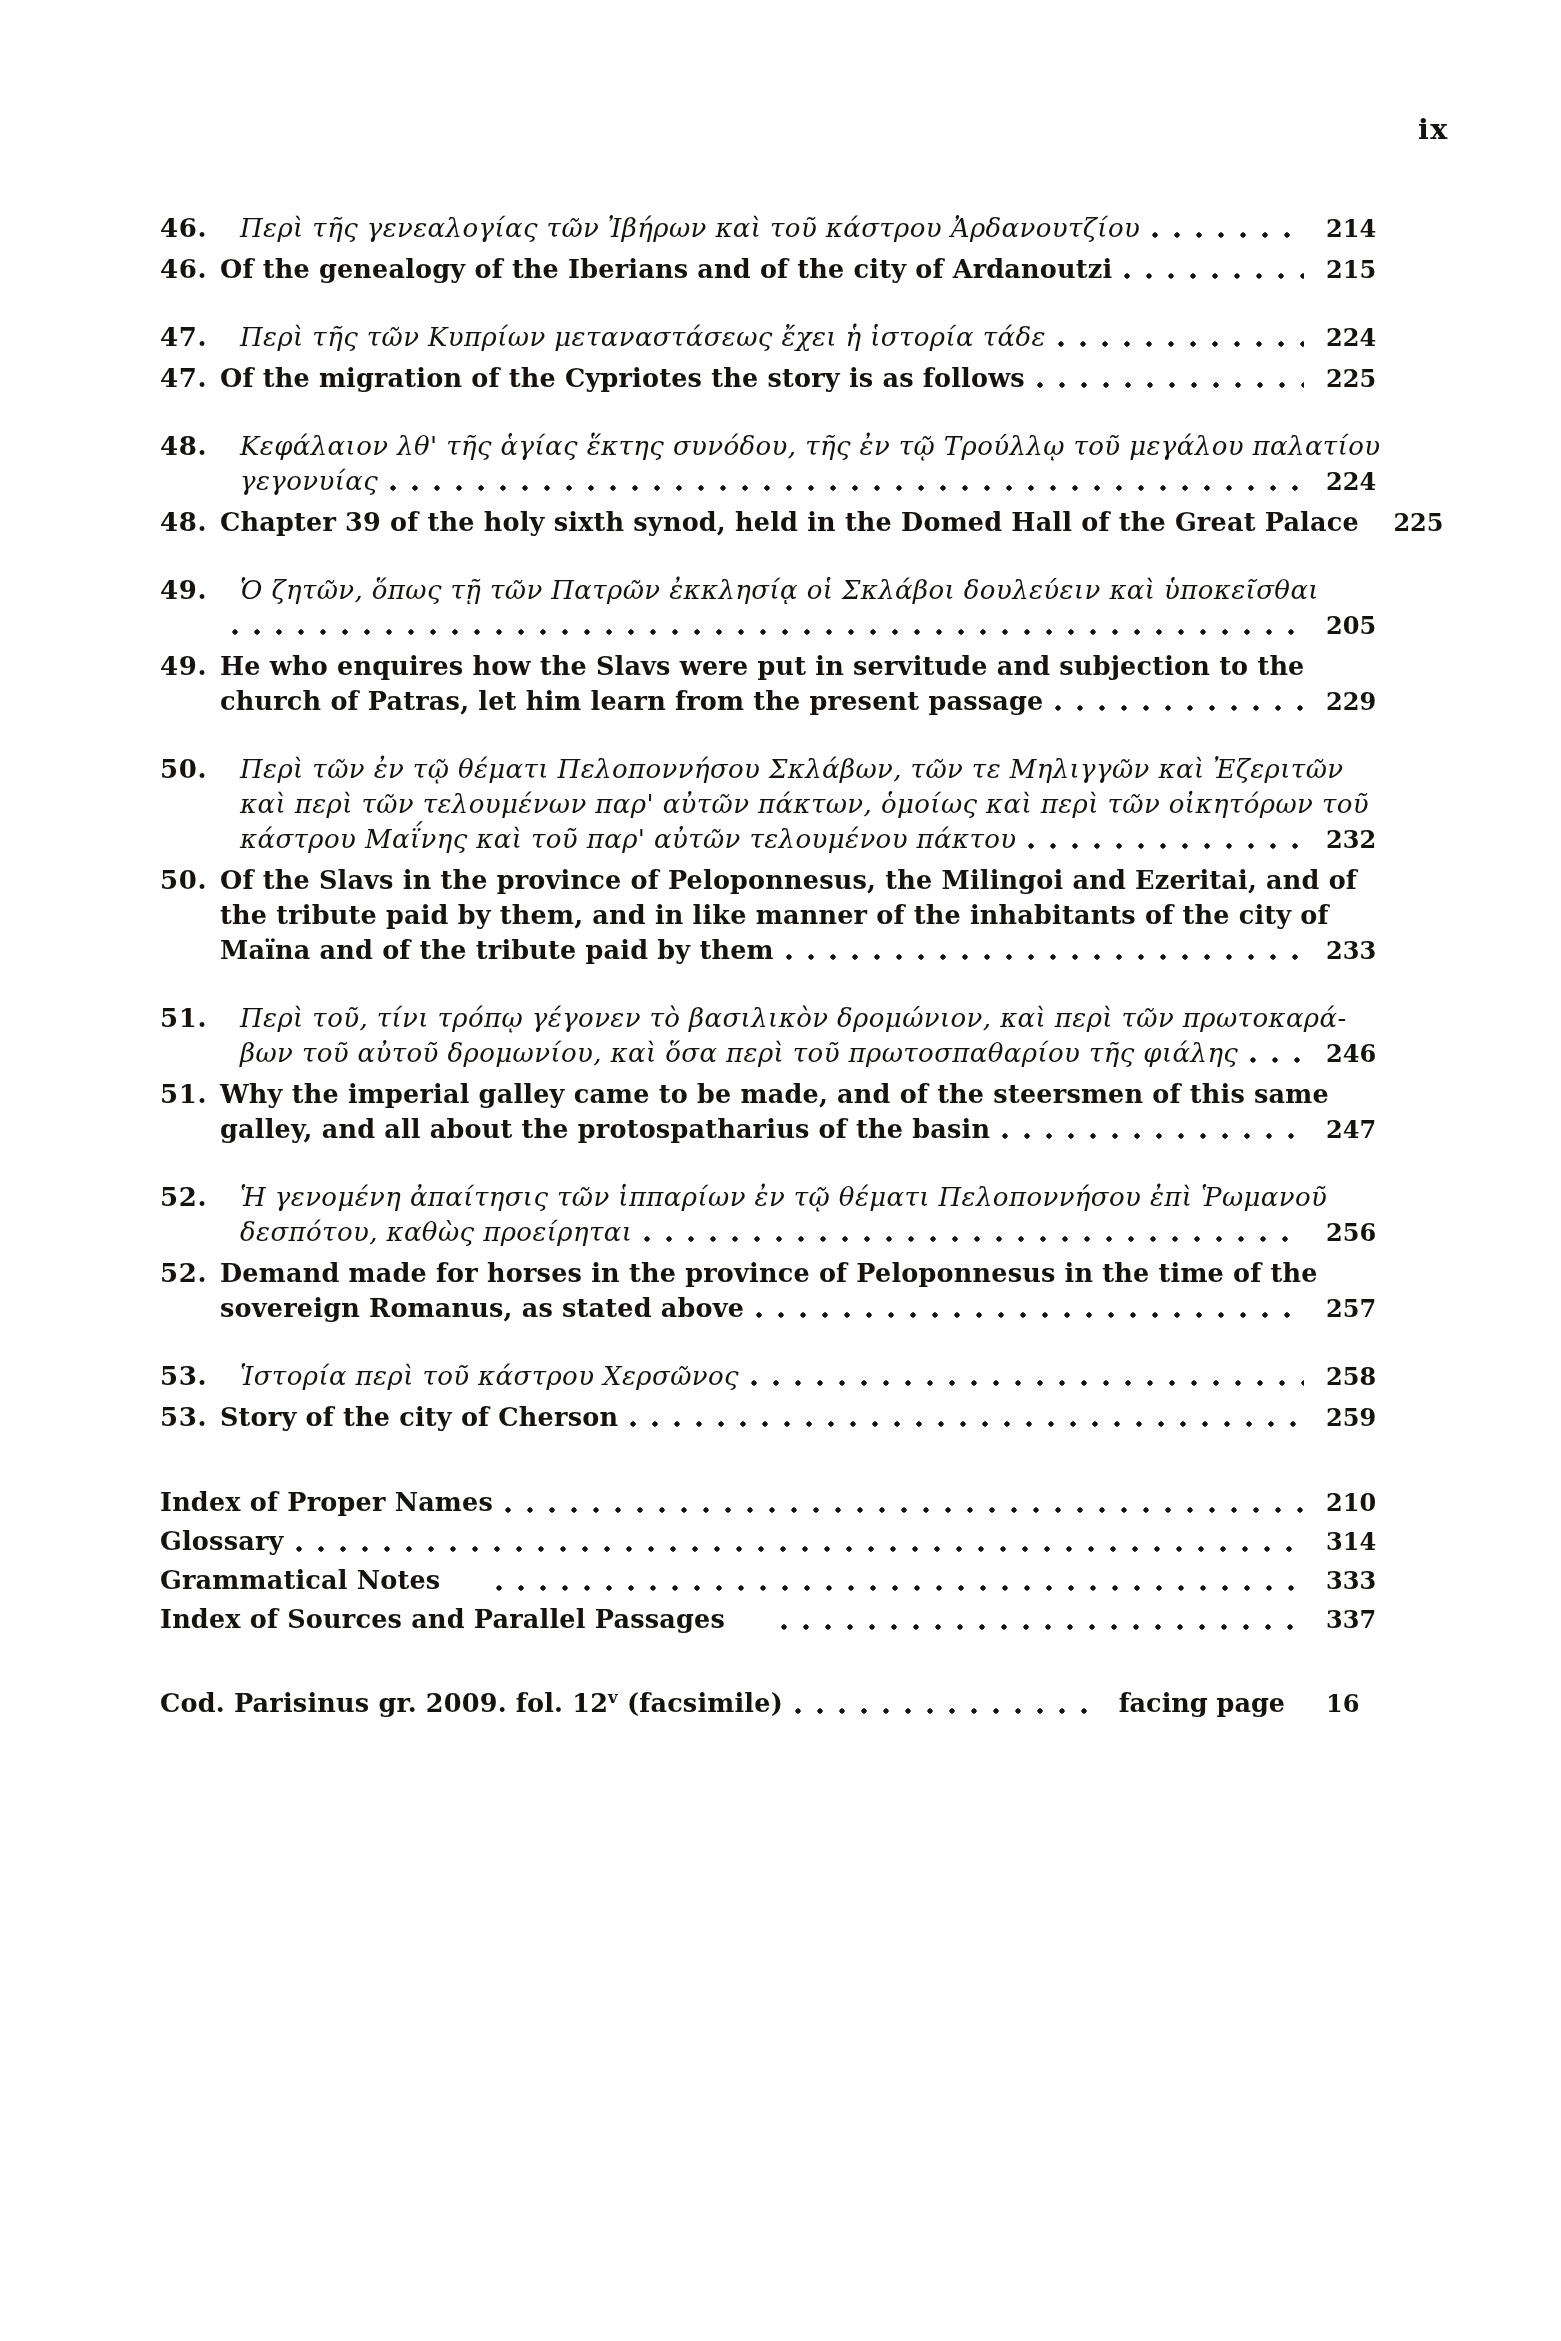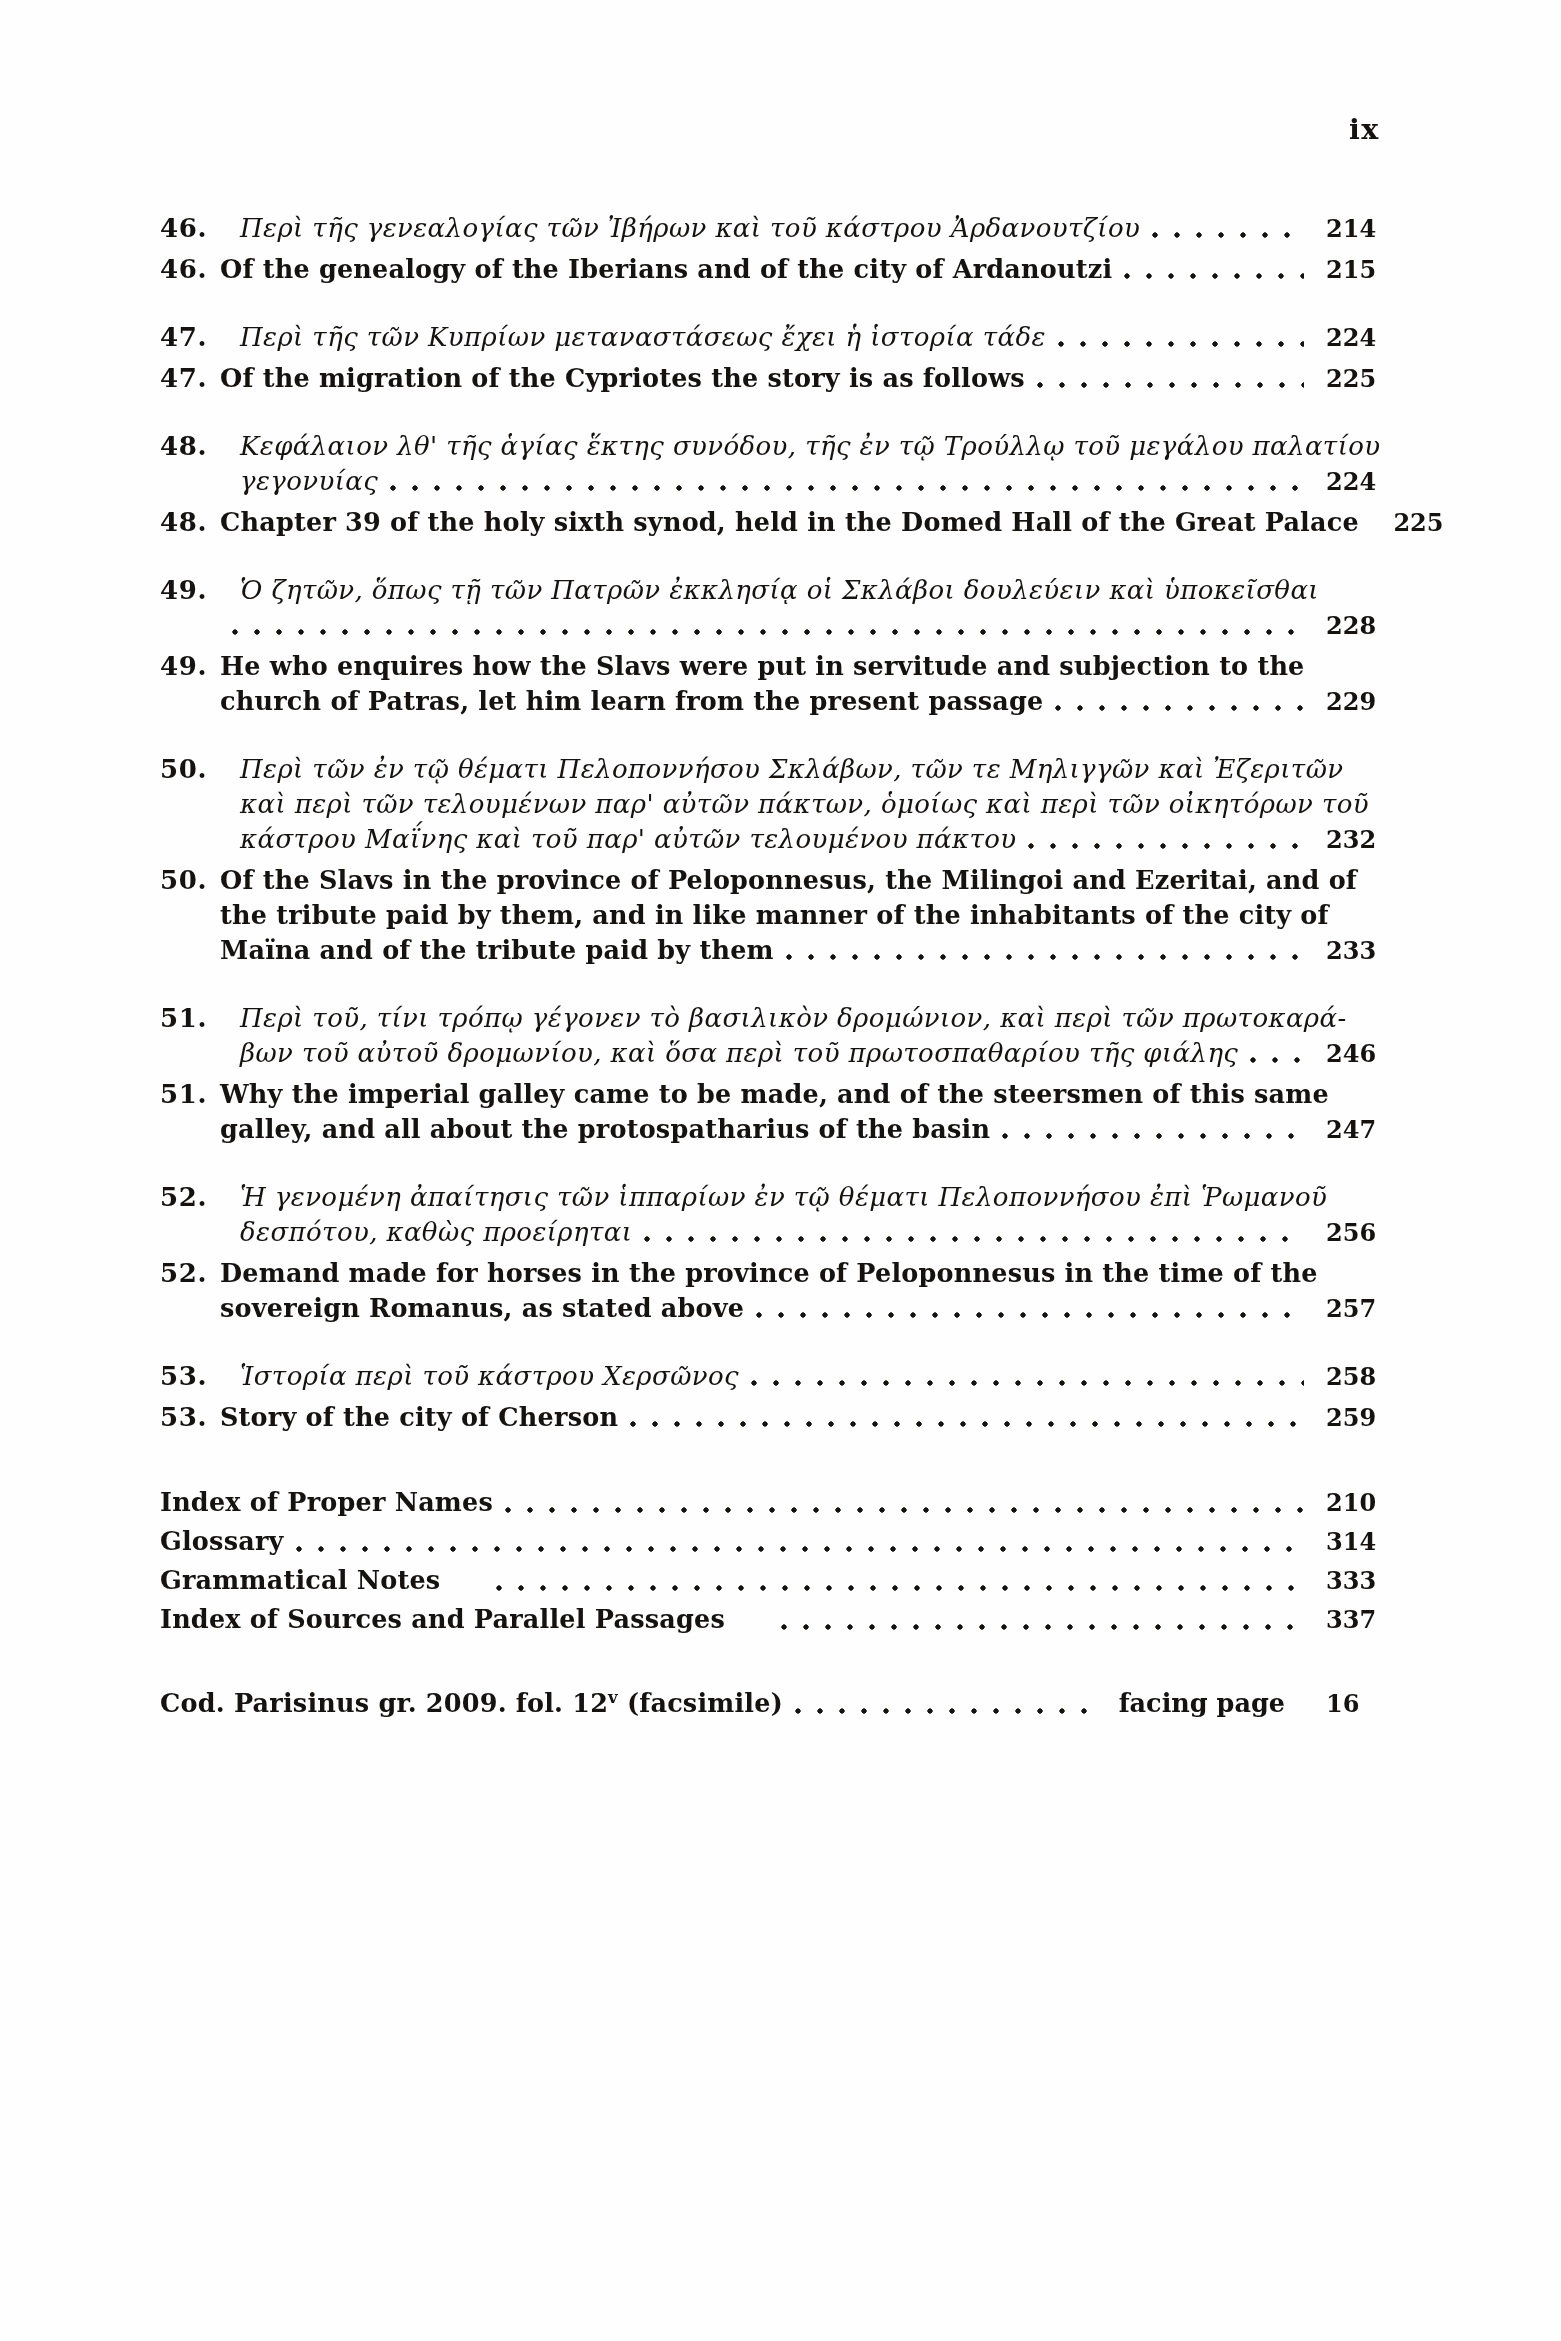--- a/index.html
+++ b/index.html
@@ -8,21 +8,21 @@
     width: 1562px;
     height: 2342px;
     background: #fefefe;
     font-family: "DejaVu Serif", "Liberation Serif", serif;
     color: #151210;
     overflow: hidden;
   }
   .folio {
     position: absolute;
     top: 112px;
-    left: 1349px;
+    left: 1418px;
     font-size: 28.5px;
     font-weight: bold;
     letter-spacing: 1.5px;
   }
   .toc {
     position: absolute;
     left: 160px;
     top: 211px;
     width: 1220px;
   }
@@ -151,21 +151,21 @@
       </div>
       <div class="entry gap-chapter">
         <div class="row greek">
     <span class="num">49.</span>
     <span class="text">Ὁ ζητῶν, ὅπως τῇ τῶν Πατρῶν ἐκκλησίᾳ οἱ Σκλάβοι δουλεύειν καὶ ὑποκεῖσθαι</span>
 
   </div>
         <div class="row greek">
     <span class="num hidden">49.</span>
     <span class="leader dots"></span>
-    <span class="pagenum">228</span>
+    <span class="pagenum">205</span>
   </div>
       </div>
       <div class="entry gap-pair">
         <div class="row english">
     <span class="num">49.</span>
     <span class="text">He who enquires how the Slavs were put in servitude and subjection to the</span>
 
   </div>
         <div class="row english">
     <span class="num hidden">49.</span>

